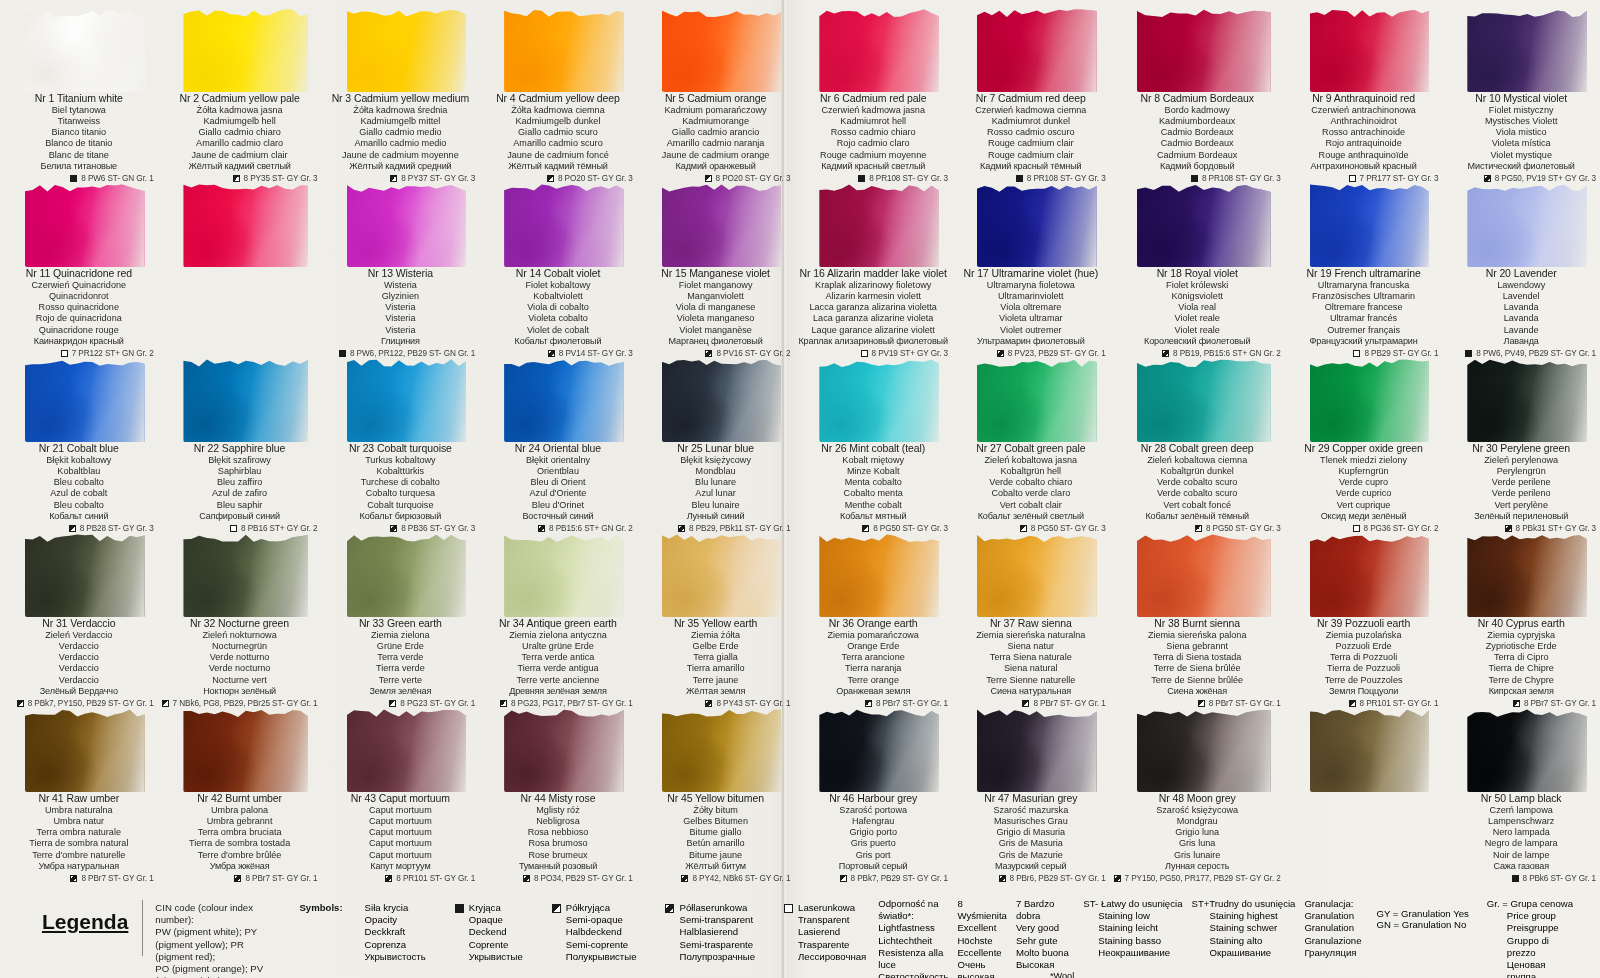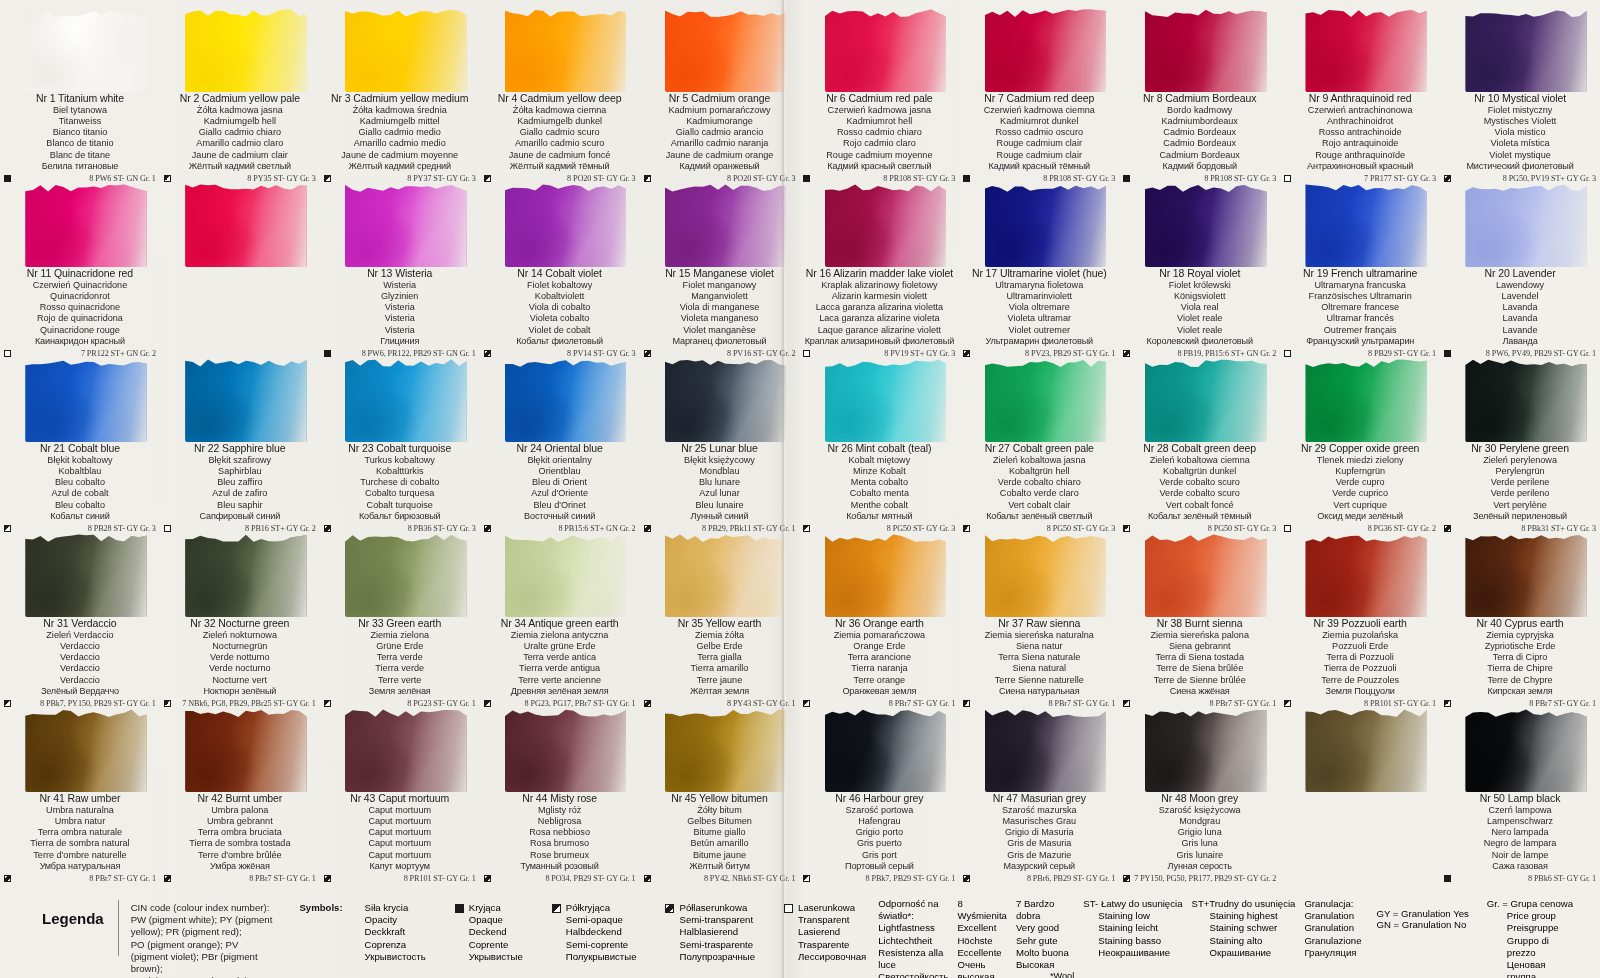--- a/index.html
+++ b/index.html
@@ -37,42 +37,43 @@
     border-radius: 2px 3px 1px 2px;
   }
   .names { text-align: center; line-height: 1.2; }
   .pname {
     font-size: 10.5px; font-weight: normal; color: #1b1b1b; letter-spacing: -.1px;
     margin-bottom: 0px; white-space: nowrap;
   }
   .alt { font-size: 9.1px; color: #2a2a2a; line-height: 1.24; white-space: nowrap; }
   .alt.ru { letter-spacing: -.15px; }
   .meta {
-    display: flex; align-items: center; justify-content: space-between; gap: 4px;
-    font-size: 8.2px; color: #3a3a3a; margin-top: 1.5px; white-space: nowrap; font-family: Liberation Serif, serif;
+    display: flex; align-items: center; justify-content: flex-end; gap: 4px;
+    font-size: 8.2px; color: #3a3a3a; margin-top: 1.5px; white-space: nowrap;
   }
   .meta .sq {
     display: inline-block; width: 7px; height: 7px;
     border: 1px solid #1a1a1a; position: relative; flex: 0 0 auto;
   }
   .sq.opaque { background: #1a1a1a; }
   .sq.semiopaque { background: linear-gradient(135deg,#1a1a1a 0 50%, #fff 50% 100%); }
   .sq.semitrans { background: linear-gradient(135deg,#fff 0 28%, #1a1a1a 28% 72%, #fff 72% 100%); }
   .sq.trans { background: #fff; }
   .meta .code { letter-spacing: -.1px; }
 
   
   #legend {
     position: absolute; left: 0; right: 0; bottom: 0; height: 90px;
     padding: 6px 18px 0 34px;
     display: flex; align-items: flex-start;
   }
   #legend .lg-title {
-    font-size: 15px; font-weight: bold; color: #111;
+    font-size: 21px; font-weight: bold; color: #111;
     padding: 16px 14px 0 8px;
+    text-decoration: underline;
   }
   .vrule { width: 1px; background: #8d8a82; height: 56px; margin: 6px 12px 0 0; flex: 0 0 auto;}
   .lg-block { font-size: 9.6px; color: #1e1e1e; line-height: 1.27; }
   .lg-cin { padding-top: 8px; }
   .lg-sym { display: flex; gap: 17px; padding-left: 26px; padding-top: 4px; }
   .sym-head { font-size: 9.6px; font-weight: bold; color:#111; padding-top: 4px; padding-right: 5px;}
   .sym-col { padding-top: 4px; padding-right: 12px; line-height: 1.27; font-size: 9.6px;}
   .sym-col.with-icon { display: flex; gap: 5px; }
   .sym-col .sq {
     display: inline-block; width: 9px; height: 9px; border: 1px solid #1a1a1a;

